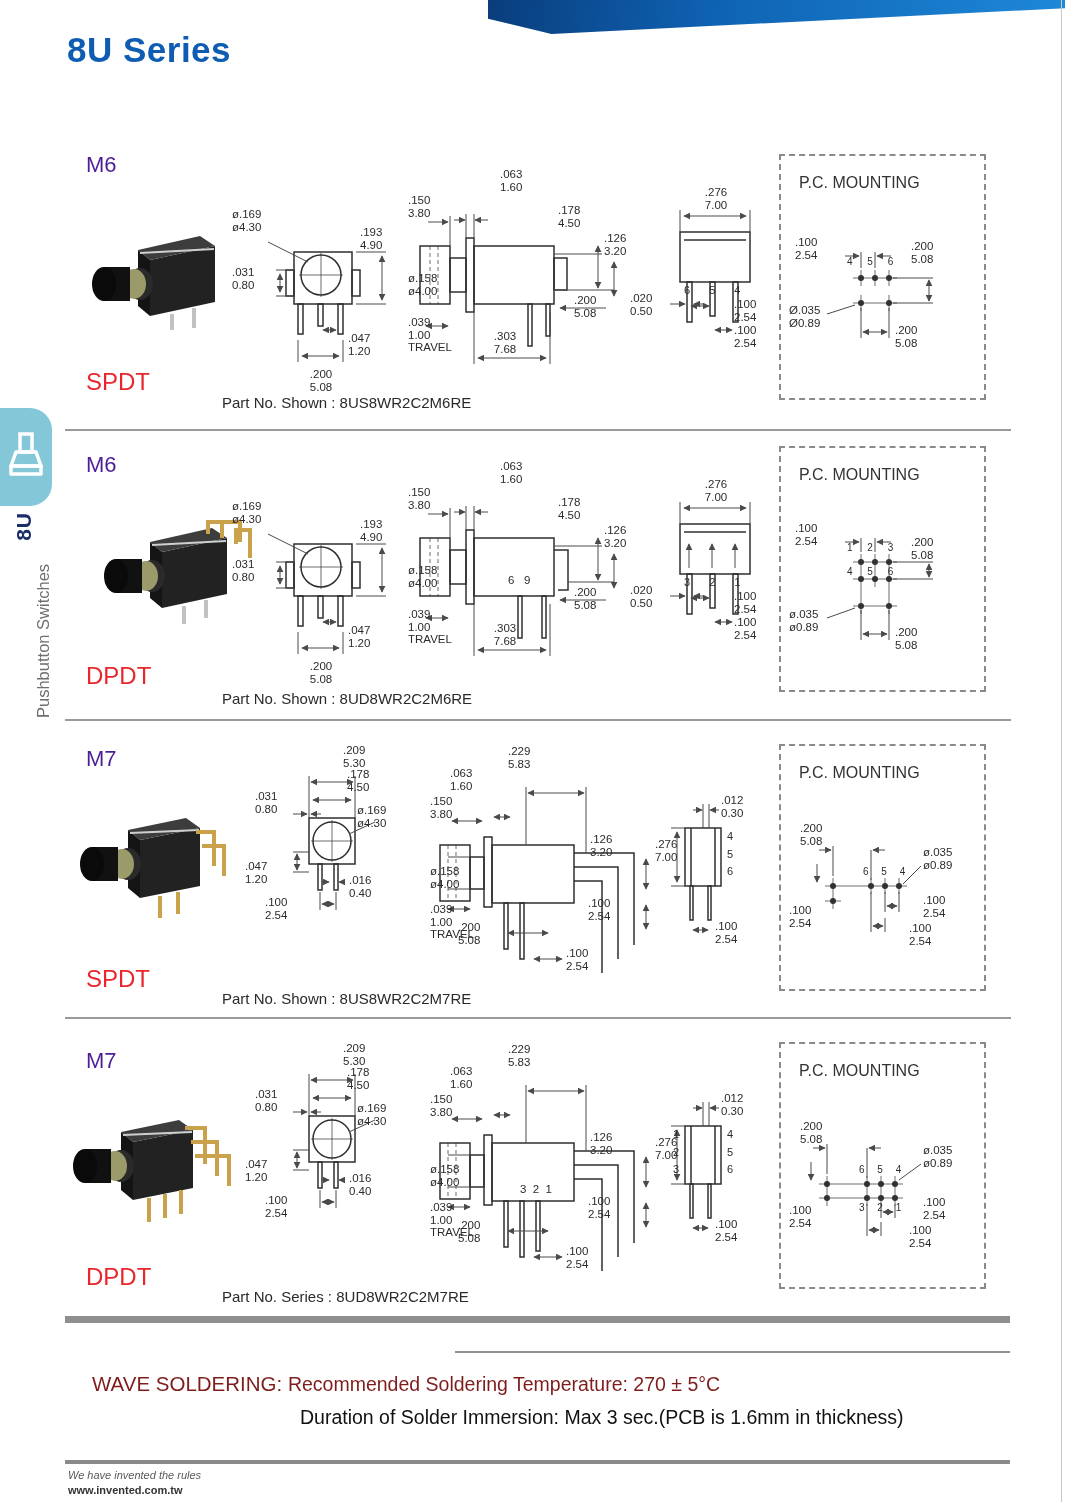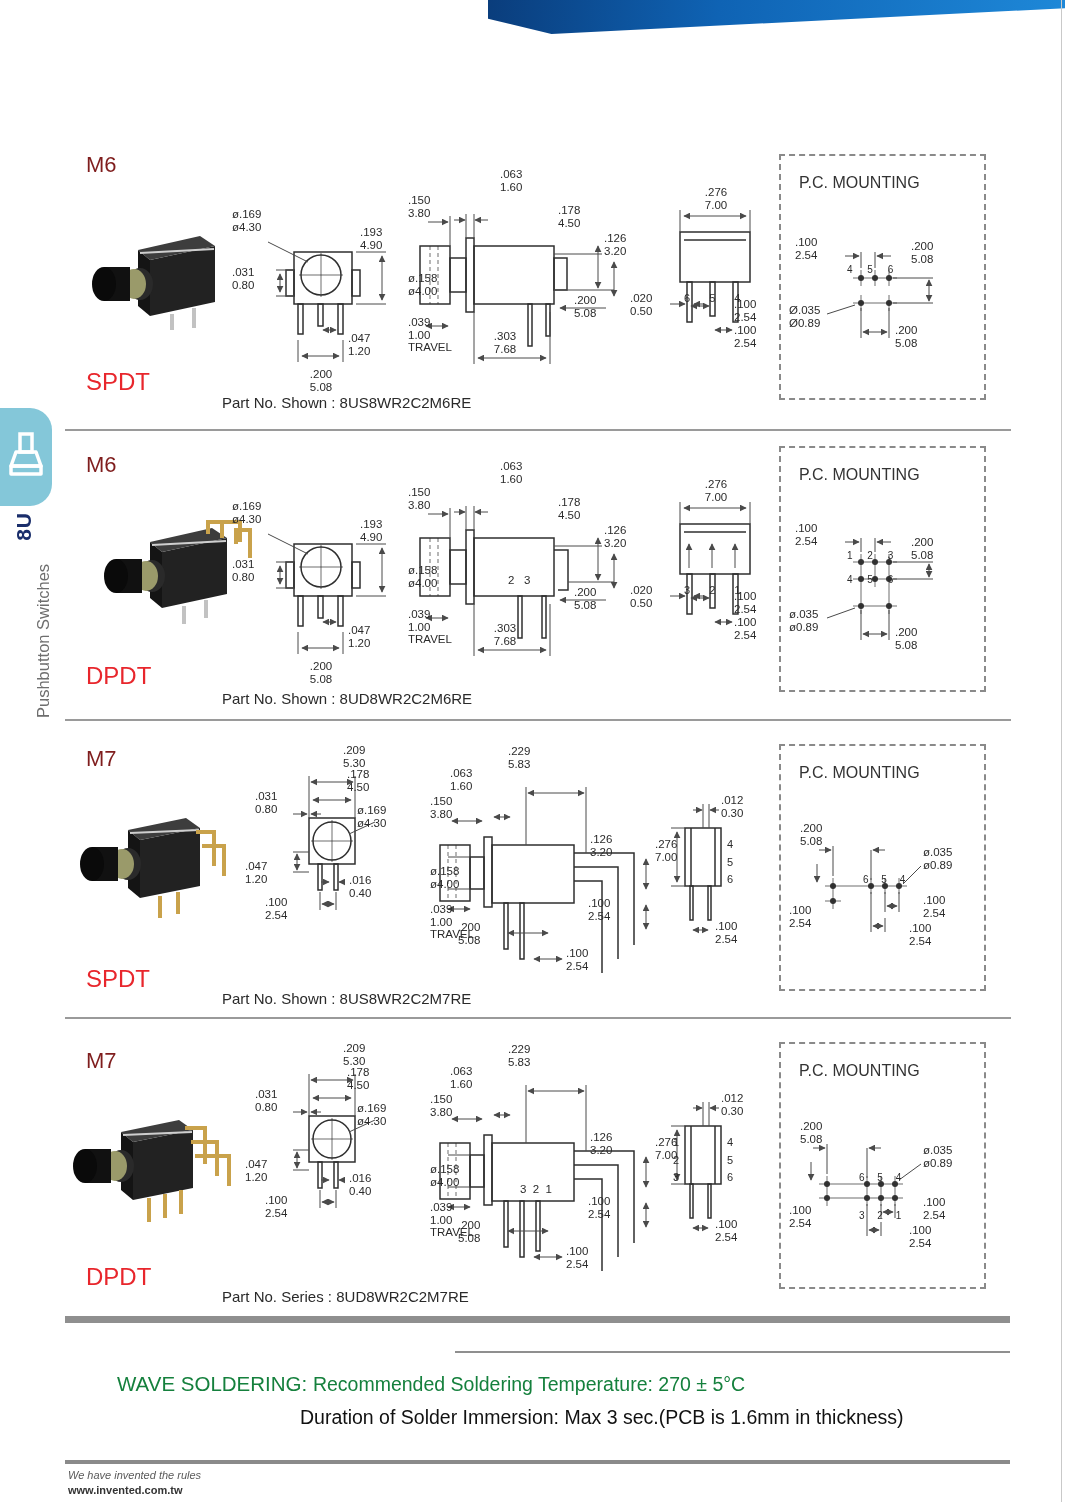--- a/index.html
+++ b/index.html
@@ -12,64 +12,65 @@
   #title{position:absolute;left:67px;top:30px;font-size:35px;font-weight:bold;color:#0e5db2;letter-spacing:0.5px;}
   #subtitle{position:absolute;left:68px;top:72px;font-size:18px;color:#1d1d1d;}
   
   #tab{position:absolute;left:0;top:408px;width:52px;height:98px;background:#84c7d9;border-radius:0 22px 22px 0;}
   #tab svg{position:absolute;left:8px;top:22px;}
   .vtext{position:absolute;writing-mode:vertical-rl;transform:rotate(180deg);}
   #v8u{left:12px;top:512px;font-size:21px;font-weight:bold;color:#1a2e6b;letter-spacing:1px;}
   #vcat{left:34px;top:508px;font-size:16.5px;color:#6e6e6e;height:210px;}
   
   .sec{position:absolute;left:0;width:1065px;height:292px;}
-  .model{position:absolute;font-size:22px;color:#7f1d1d;}
+  .model{position:absolute;font-size:22px;color:#4c1d95;}
   .contacts{position:absolute;font-size:24px;color:#e8262c;}
   .part{position:absolute;font-size:15px;color:#2a2a2a;}
   .view{position:absolute;}
   .pcbox{position:absolute;border:2px dashed #8a8a8a;}
   .pctitle{position:absolute;left:18px;top:18px;font-size:16px;color:#333;}
   .dim{position:absolute;font-size:11.5px;line-height:1.1;color:#2b2b2b;white-space:pre-line;text-align:center;}
   .dim.l{text-align:left}
-  .pins{position:absolute;font-size:11px;color:#2b2b2b;letter-spacing:8px;white-space:pre-line;margin-top:8px;}
+  .pins{position:absolute;font-size:11px;color:#2b2b2b;letter-spacing:8px;white-space:pre-line;}
   .pins.v{letter-spacing:0;line-height:1.6;}
   svg.draw{position:absolute;left:0;top:0;}
   .obj{fill:none;stroke:#2f2f2f;stroke-width:1.5;}
   .thin{fill:none;stroke:#2f2f2f;stroke-width:0.7;}
   .dimln{fill:none;stroke:#4a4a4a;stroke-width:1;}
   .dash{stroke-dasharray:4 3;}
   .divider{position:absolute;left:65px;width:946px;height:2px;background:#9a9a9a;}
   #rightedge{position:absolute;left:1061px;top:0;width:1px;height:1502px;background:#c9c9c9;}
   
   #sold-strip{position:absolute;left:65px;top:1316px;width:945px;height:7px;background:#8f8f8f;}
   #sold-title{position:absolute;left:65px;top:1316px;width:392px;height:37px;background:#8f8f8f;
     clip-path:polygon(0 0,96% 0,100% 100%,0 100%);color:#fff;font-size:21px;font-weight:bold;
     line-height:37px;padding-left:22px;box-sizing:border-box;letter-spacing:0.5px;}
   #sold-line{position:absolute;left:455px;top:1351px;width:555px;height:2px;background:#8f8f8f;}
-  #wave1{position:absolute;left:92px;top:1372px;font-size:19.5px;color:#15803d;margin-left:25px;}
+  #wave1{position:absolute;left:92px;top:1372px;font-size:19.5px;color:#7f1d1d;}
   #wave2{position:absolute;left:300px;top:1406px;font-size:19.5px;color:#111;}
   
   #f-rule{position:absolute;left:65px;top:1460px;width:945px;height:4px;background:#8a8a8a;}
   #f-slogan{position:absolute;left:68px;top:1469px;font-size:11px;color:#5a5a5a;font-style:italic;}
   #f-site{position:absolute;left:68px;top:1484px;font-size:11px;font-weight:bold;color:#333;}
 </style>
 </head>
 <body>
 
 <svg width="0" height="0" style="position:absolute">
 <defs>
       <marker id="ar" viewBox="0 0 10 10" refX="9" refY="5" markerWidth="7" markerHeight="7" orient="auto-start-reverse">
         <path d="M0,0 L10,5 L0,10 z" fill="#4a4a4a"></path>
       </marker>
     </defs>
 </svg>
 
 <div id="page">
 
   <div id="banner"></div>
+  <div id="title">8U Series</div>
 
   <div id="tab">
     <svg width="36" height="52" viewBox="0 0 36 52">
       <rect x="12" y="4" width="12" height="18" fill="none" stroke="#ffffff" stroke-width="3.5"></rect>
       <path d="M8,22 h20 l5,14 h-30 z" fill="none" stroke="#ffffff" stroke-width="3.5" stroke-linejoin="round"></path>
       <path d="M3,36 h30 v8 h-30 z" fill="none" stroke="#ffffff" stroke-width="3.5" stroke-linejoin="round"></path>
     </svg>
   </div>
   <div id="v8u" class="vtext">8U</div>
   <div id="vcat" class="vtext">Pushbutton Switches</div>
@@ -328,21 +329,21 @@
 3.20</div>
       <div class="dim l" style="left:0;top:114px">ø.158
 ø4.00</div>
       <div class="dim l" style="left:166px;top:136px">.200
 5.08</div>
       <div class="dim l" style="left:0;top:158px">.039
 1.00
 TRAVEL</div>
       <div class="dim" style="left:74px;top:172px;width:46px">.303
 7.68</div>
-      <div class="dim l" style="left:100px;top:124px;white-space:pre">2   3</div>
+      <div class="dim l" style="left:100px;top:124px;white-space:pre">6   9</div>
     </div>
 
     <div class="view" style="left:630px;top:40px;width:160px;height:230px">
       <svg class="draw" width="160" height="230">
         <g class="obj">
           <rect x="50" y="52" width="70" height="50"></rect>
             <path d="M54,60 H116"></path>
           <rect x="57" y="102" width="5" height="40"></rect>
             <rect x="80" y="102" width="5" height="34"></rect>
             <rect x="103" y="102" width="5" height="40"></rect>

